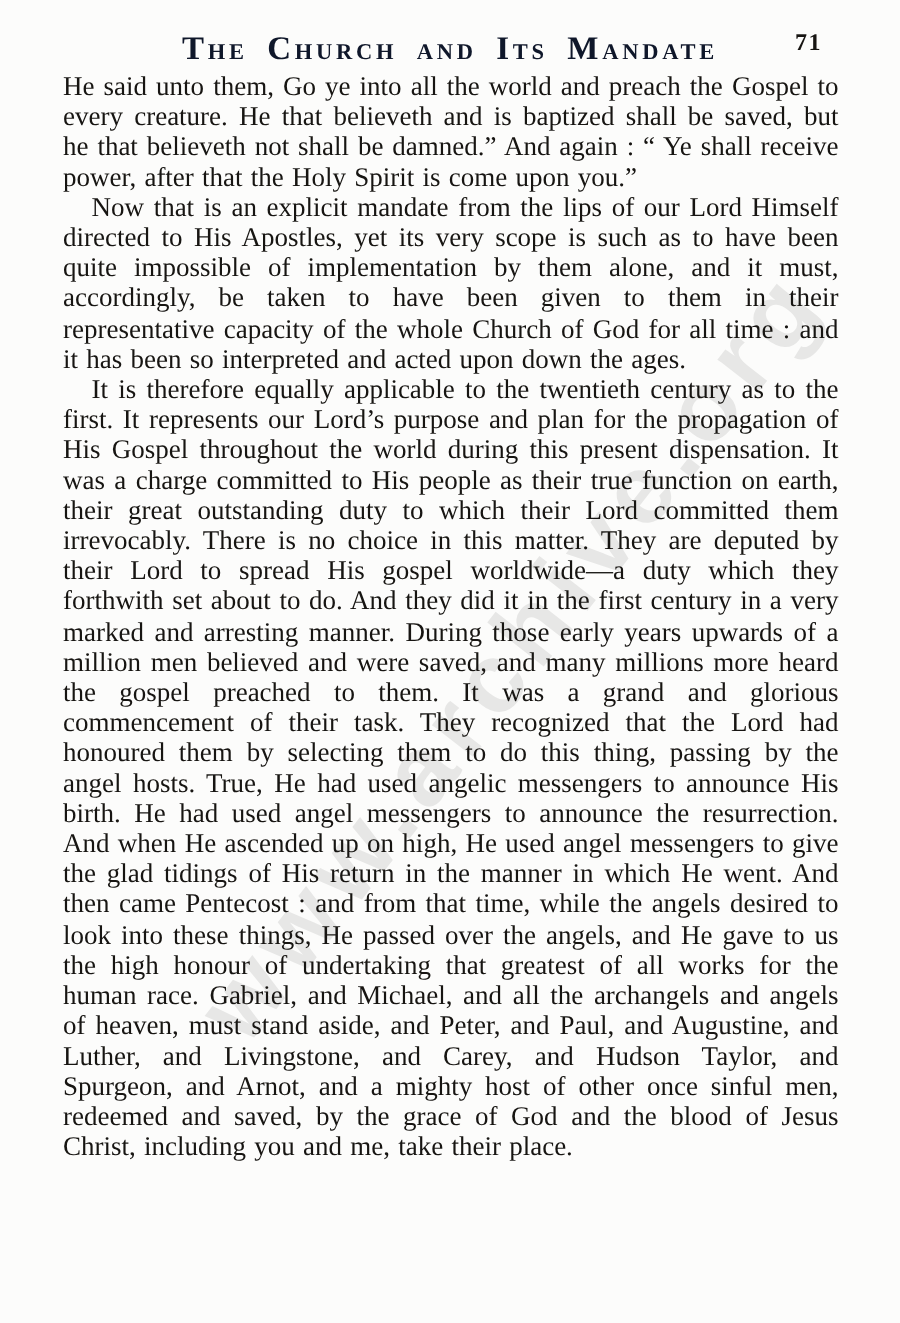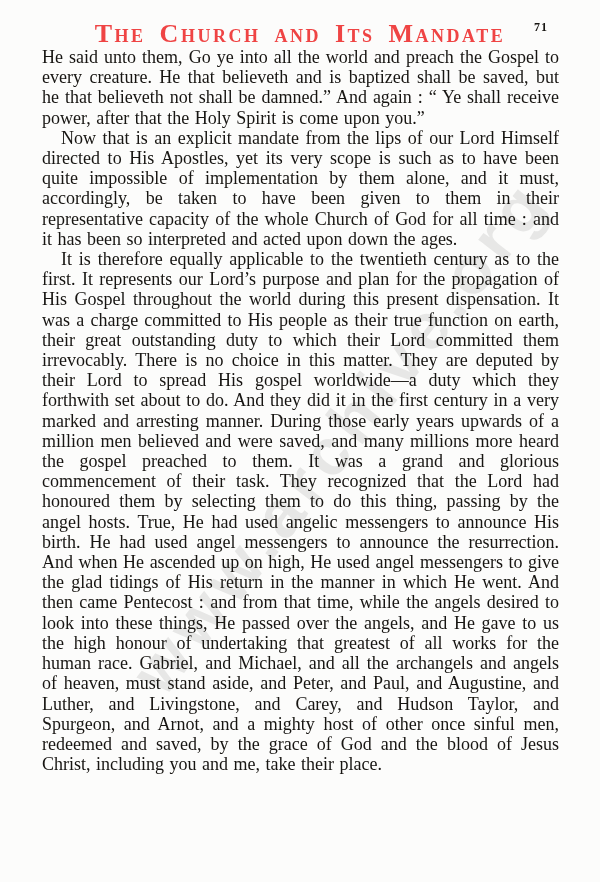--- a/index.html
+++ b/index.html
@@ -39,31 +39,31 @@
     top: 19px;
     left: 0;
     width: 600px;
     height: 24px;
     z-index: 1;
   }
   .head-title {
     display: block;
     text-align: center;
     font-variant: small-caps;
-    font-size: 26px;
+    font-size: 22px;
     font-weight: 600;
     letter-spacing: 2.5px;
     word-spacing: 5px;
-    color: #ef4444;
+    color: #0f172a;
   }
   .page-num {
     position: absolute;
     right: 52px;
     top: 1px;
-    font-size: 12px;
+    font-size: 16px;
     font-weight: 600;
     letter-spacing: 1px;
   }
   .text-block {
     position: absolute;
     top: 47px;
     left: 42px;
     width: 517px;
     z-index: 1;
     text-align: justify;

